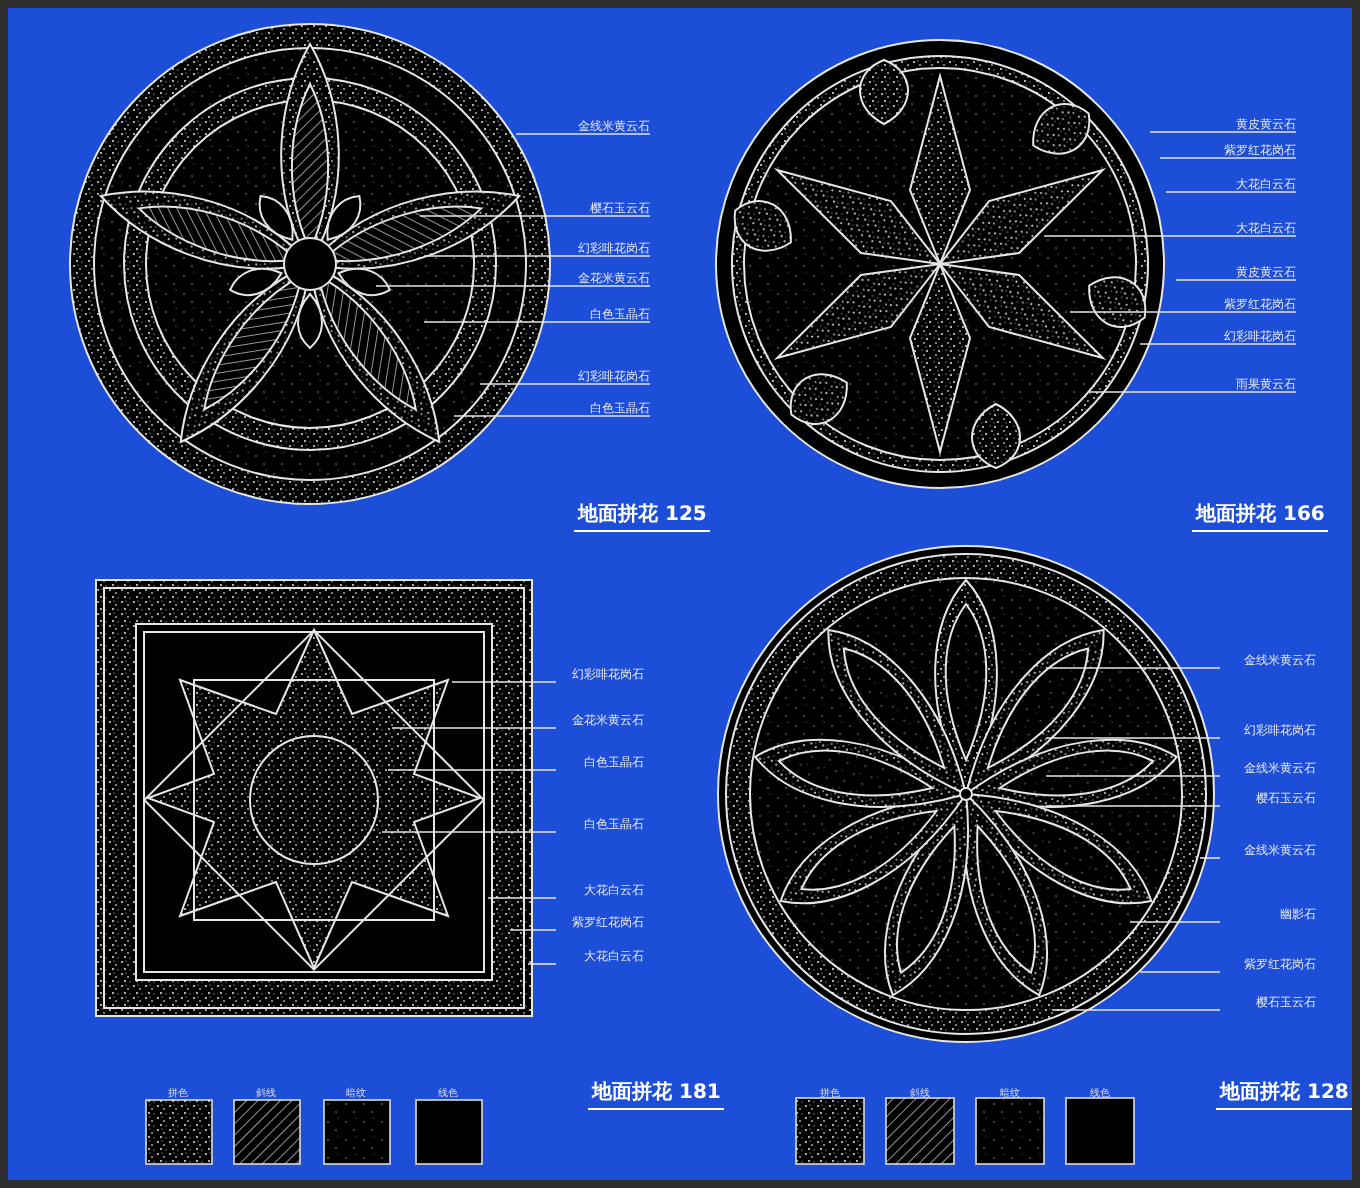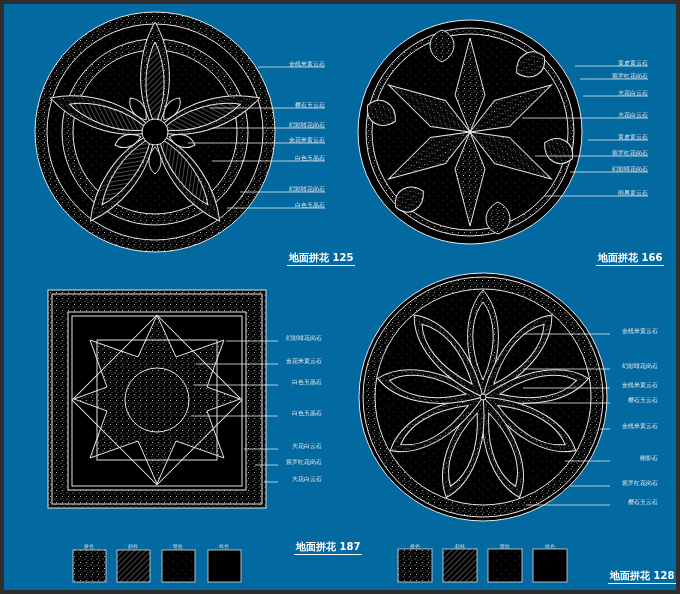--- a/index.html
+++ b/index.html
@@ -1,17 +1,17 @@
 <!DOCTYPE html>
 <html><head>
 <meta charset="utf-8">
 <style>
   html,body{margin:0;padding:0;background:#1c1c1c;}
   #frame{position:relative;width:680px;height:594px;background:#2e2e2e;overflow:hidden;font-family:"DejaVu Sans",sans-serif;}
-  #canvas{position:absolute;left:4px;top:4px;width:672px;height:586px;background:#0369a1;}
+  #canvas{position:absolute;left:4px;top:4px;width:672px;height:586px;background:#1d4ed8;}
   svg{position:absolute;left:0;top:0;}
   .lbl{position:absolute;color:#e8e8e8;font-size:6px;white-space:nowrap;transform:translateX(-100%);line-height:7px;}
   .title{position:absolute;color:#fff;font-size:10px;font-weight:bold;white-space:nowrap;border-bottom:1.5px solid #fff;padding:0 2px 1px 2px;line-height:12px;}
   .leg-lbl{position:absolute;color:#ddd;font-size:5px;white-space:nowrap;transform:translateX(-50%);}
 </style>
 </head>
 <body>
 
 <div id="frame">
 <div id="canvas">
@@ -177,31 +177,31 @@
 <div class="lbl" style="left:644px;top:185px">雨果黄云石</div>
 <div class="title" style="left:592px;top:248px">地面拼花 166</div>
 
 <div class="lbl" style="left:318px;top:330px">幻彩啡花岗石</div>
 <div class="lbl" style="left:318px;top:353px">金花米黄云石</div>
 <div class="lbl" style="left:318px;top:374px">白色玉晶石</div>
 <div class="lbl" style="left:318px;top:405px">白色玉晶石</div>
 <div class="lbl" style="left:318px;top:438px">大花白云石</div>
 <div class="lbl" style="left:318px;top:454px">紫罗红花岗石</div>
 <div class="lbl" style="left:318px;top:471px">大花白云石</div>
-<div class="title" style="left:290px;top:537px">地面拼花 187</div>
+<div class="title" style="left:290px;top:537px">地面拼花 181</div>
 
 <div class="lbl" style="left:654px;top:323px">金线米黄云石</div>
 <div class="lbl" style="left:654px;top:358px">幻彩啡花岗石</div>
 <div class="lbl" style="left:654px;top:377px">金线米黄云石</div>
 <div class="lbl" style="left:654px;top:392px">樱石玉云石</div>
 <div class="lbl" style="left:654px;top:418px">金线米黄云石</div>
 <div class="lbl" style="left:654px;top:450px">幽影石</div>
 <div class="lbl" style="left:654px;top:475px">紫罗红花岗石</div>
 <div class="lbl" style="left:654px;top:494px">樱石玉云石</div>
-<div class="title" style="left:604px;top:566px">地面拼花 128</div>
+<div class="title" style="left:604px;top:537px">地面拼花 128</div>
 
 <div class="leg-lbl" style="left:85px;top:539px">拼色</div>
 <div class="leg-lbl" style="left:129px;top:539px">斜线</div>
 <div class="leg-lbl" style="left:174px;top:539px">暗纹</div>
 <div class="leg-lbl" style="left:220px;top:539px">线色</div>
 
 <div class="leg-lbl" style="left:411px;top:539px">拼色</div>
 <div class="leg-lbl" style="left:456px;top:539px">斜线</div>
 <div class="leg-lbl" style="left:501px;top:539px">暗纹</div>
 <div class="leg-lbl" style="left:546px;top:539px">线色</div>

